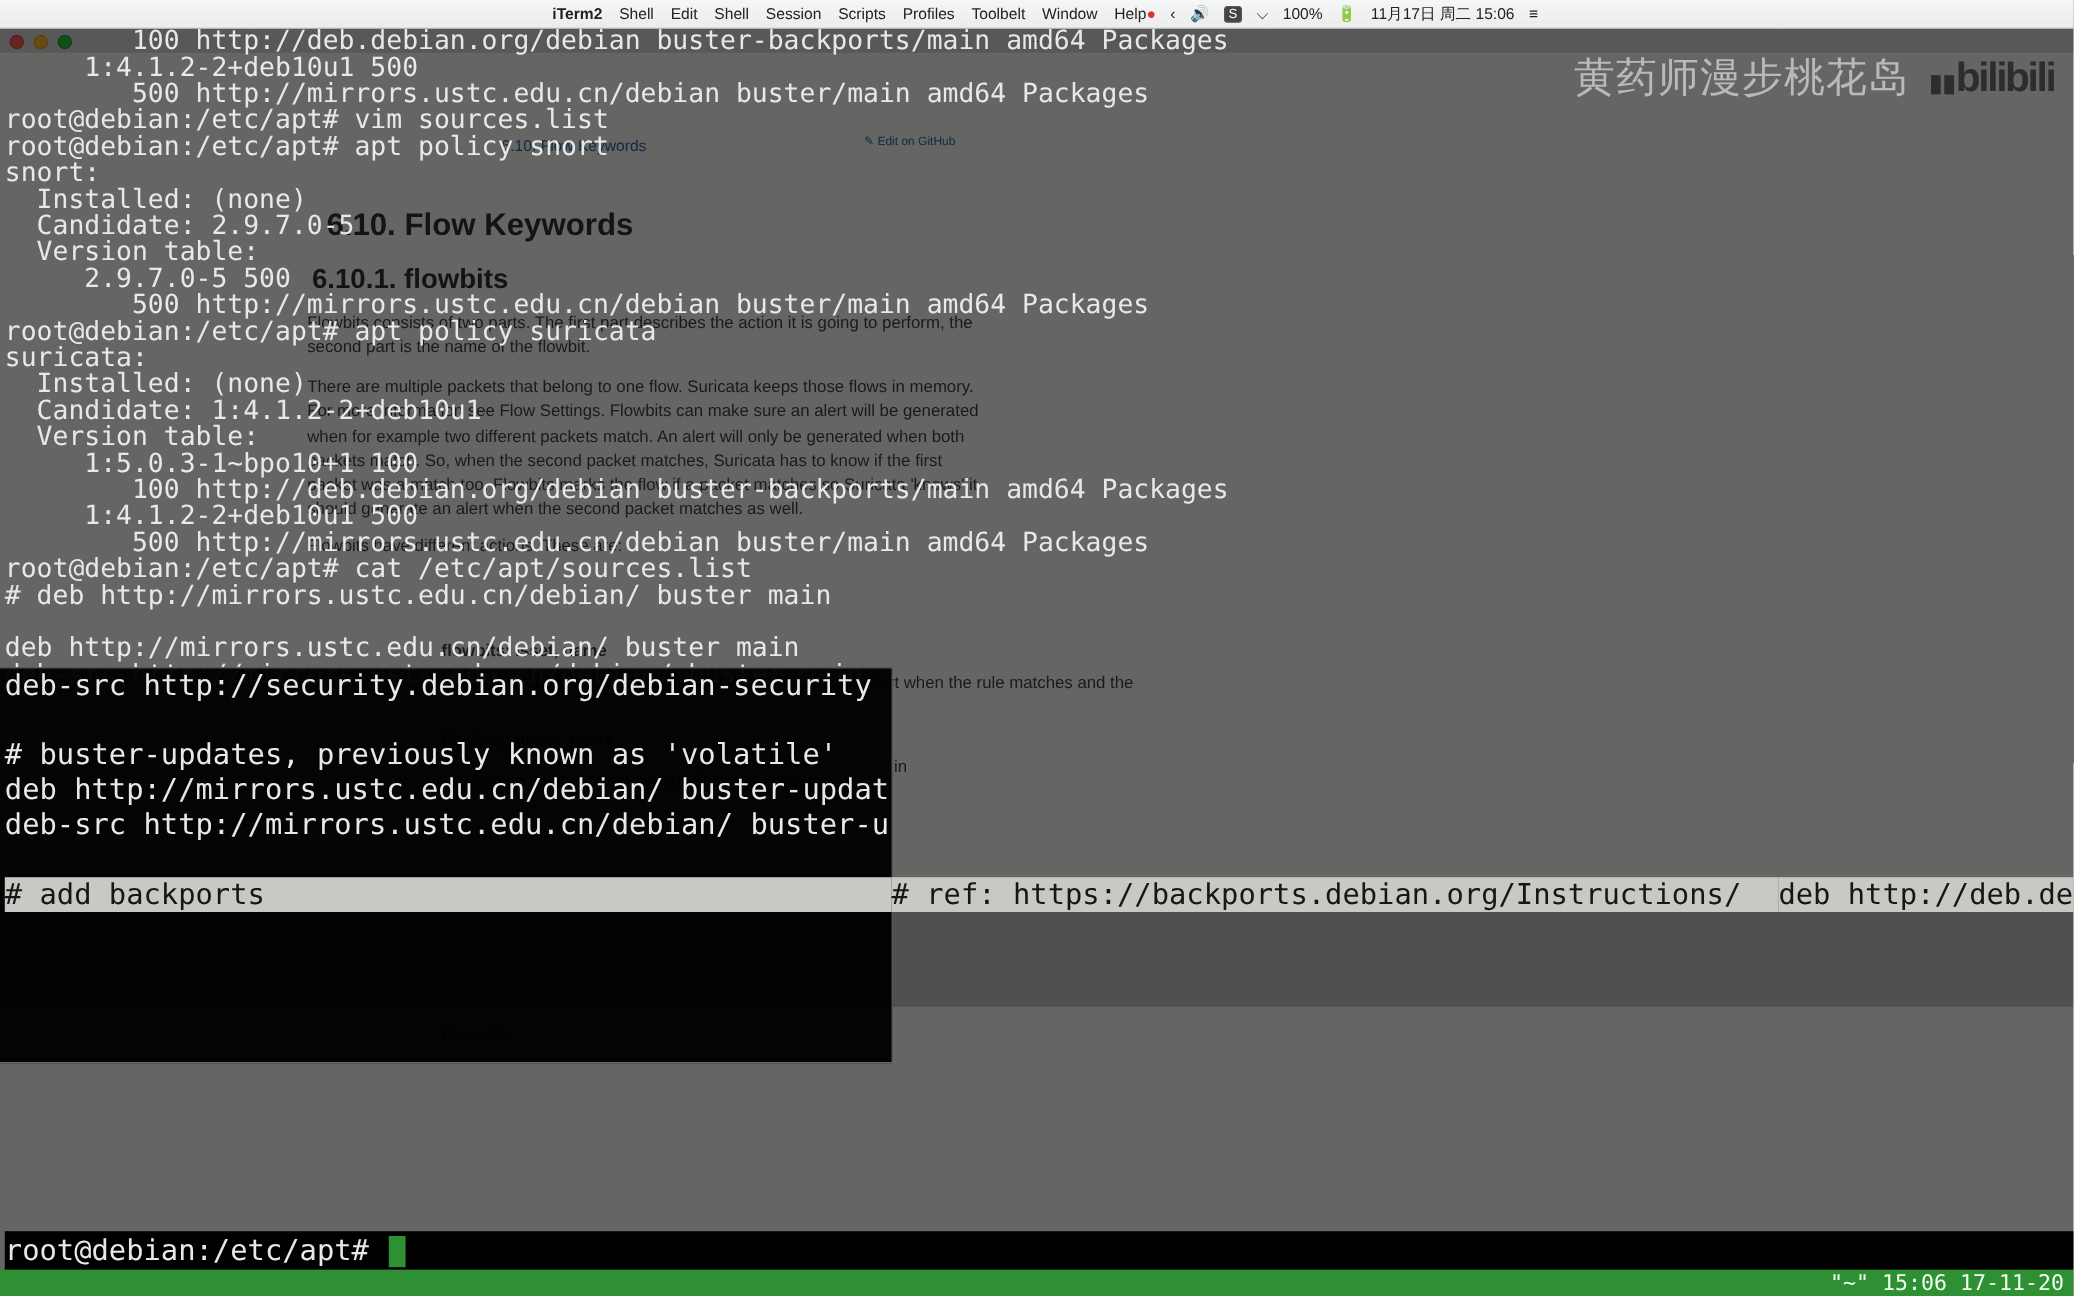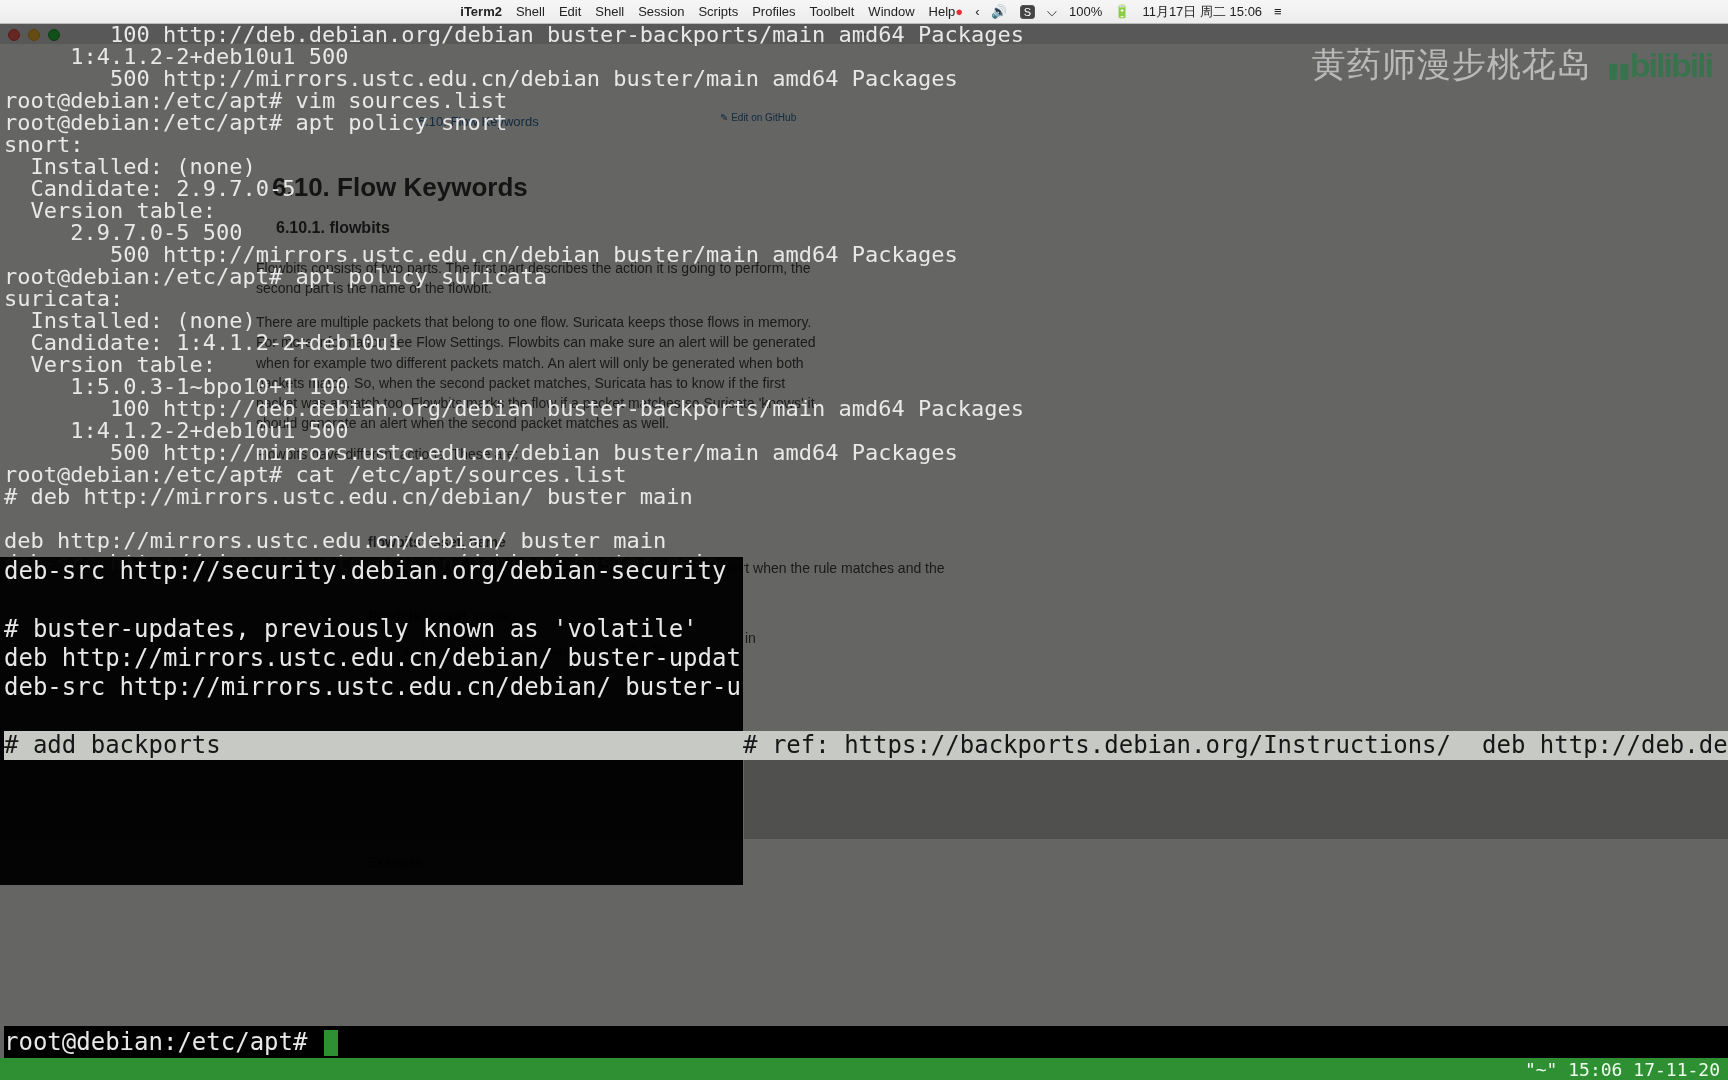--- a/index.html
+++ b/index.html
@@ -17,36 +17,36 @@
   .tl { width:12px; height:12px; border-radius:50%; }
   .tl.r{background:#ff5f57;border:1px solid #e04640;}
   .tl.y{background:#febc2e;border:1px solid #d8a020;}
   .tl.g{background:#28c840;border:1px solid #18a028;}
   .wintitle{position:absolute;top:3px;left:0;right:0;text-align:center;font-size:12px;color:#555;z-index:4;}
   
   .behind { position:absolute; top:20px; left:0; right:0; bottom:0; background:#fdfdfb; color:#555; overflow:hidden;}
   .behind .crumbs{font-size:13px;color:#2d6ca2;position:absolute;top:70px;left:418px;}
   .behind .editgh{font-size:10px;color:#2d6ca2;position:absolute;top:68px;left:720px;}
   .behind h1{position:absolute;top:128px;left:272px;font-size:26px;font-weight:700;color:#333;}
-  .behind h2{position:absolute;top:175px;left:276px;font-size:16px;font-weight:700;color:#333;}
+  .behind h2{position:absolute;top:175px;left:260px;font-size:23px;font-weight:700;color:#333;}
   .behind .para{position:absolute;left:256px;width:560px;font-size:14px;line-height:1.45;color:#444;}
   .bold{font-weight:700;color:#333;}
   
   .lower-pane { position:absolute; top:532px; left:0; width:744px; height:330px; background:rgba(0,0,0,0.96); z-index:9; border-right:1px solid #666; border-top:1px solid #666; border-bottom:1px solid #666;}
   .term { position:absolute; top:0; left:0; right:0; bottom:0; background:rgba(0,0,0,0.60); color:#e8e8e8; font-family:"Menlo","Monaco","Consolas",monospace; font-size:22px; line-height:22px; white-space:pre; padding:0px 4px; z-index:8; overflow:hidden;}
   .lower-pane .content{ color:#e8e8e8; font-family:"Menlo","Monaco","Consolas",monospace; font-size:24px; line-height:29px; white-space:pre; padding-left:4px;}
   .lower-pane .hlrow{ background:#c7c9c4; color:#161616; display:inline-block; width:100%;}
   .fullhl { position:absolute; z-index:7; background:#c7c9c4; left:0; right:0; }
   .greenbar { position:absolute; bottom:0; left:0; right:0; height:22px; background:#2e8f33; z-index:12; color:#efe; font-family:"Menlo",monospace; font-size:18px; display:flex; justify-content:space-between; align-items:center; padding:0 8px;}
   .promptline { position:absolute; left:4px; bottom:22px; right:0; z-index:13; font-family:"Menlo",monospace; font-size:24px; color:#e8e8e8; background:#000; padding:2px 0;margin-top:24px;}
   .cursor{display:inline-block;width:14px;height:26px;background:#2e8f33;margin-left:2px;vertical-align:text-bottom;}
   
   .watermark{position:absolute;top:18px;right:16px;z-index:30;display:flex;align-items:center;gap:16px;}
   .wm-text{font-size:34px;color:#fff;font-weight:500;opacity:0.55;font-family:"PingFang SC","Microsoft YaHei",sans-serif;letter-spacing:1px;}
-  .wm-logo{font-size:34px;color:#15803d;opacity:0.55;font-weight:700;letter-spacing:-2px;font-family:Arial,sans-serif;}
+  .wm-logo{font-size:34px;color:#000000;opacity:0.55;font-weight:700;letter-spacing:-2px;font-family:Arial,sans-serif;}
   .wm-logo .tv{font-size:20px;letter-spacing:0;}
 </style>
 </head>
 <body>
 
 <div class="menubar">
   <div class="left">
     <span class="apple"></span>
     <span class="appname">iTerm2</span>
     <span>Shell</span>

